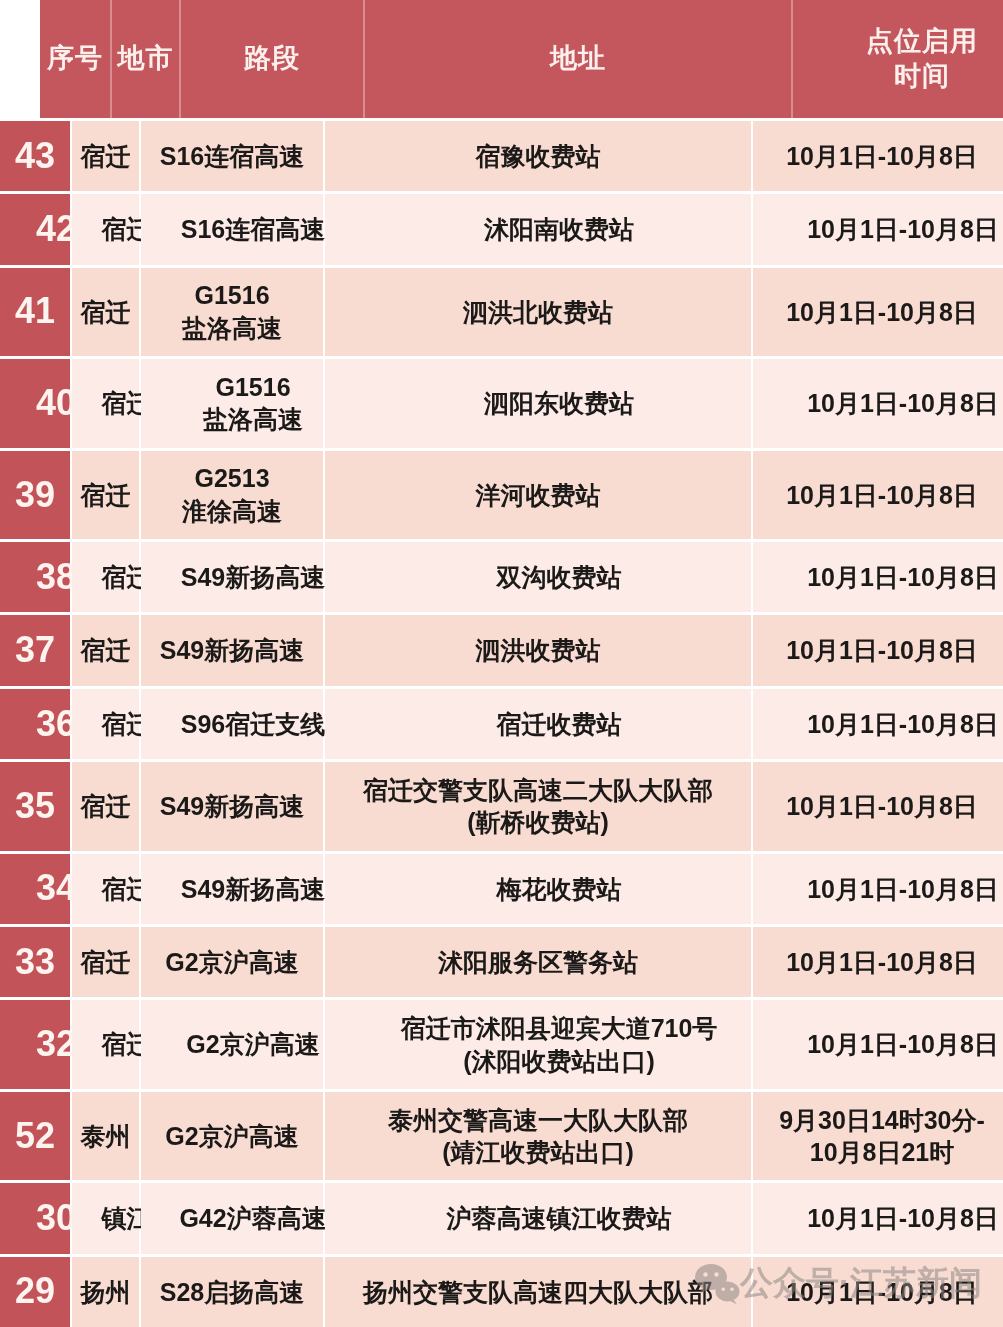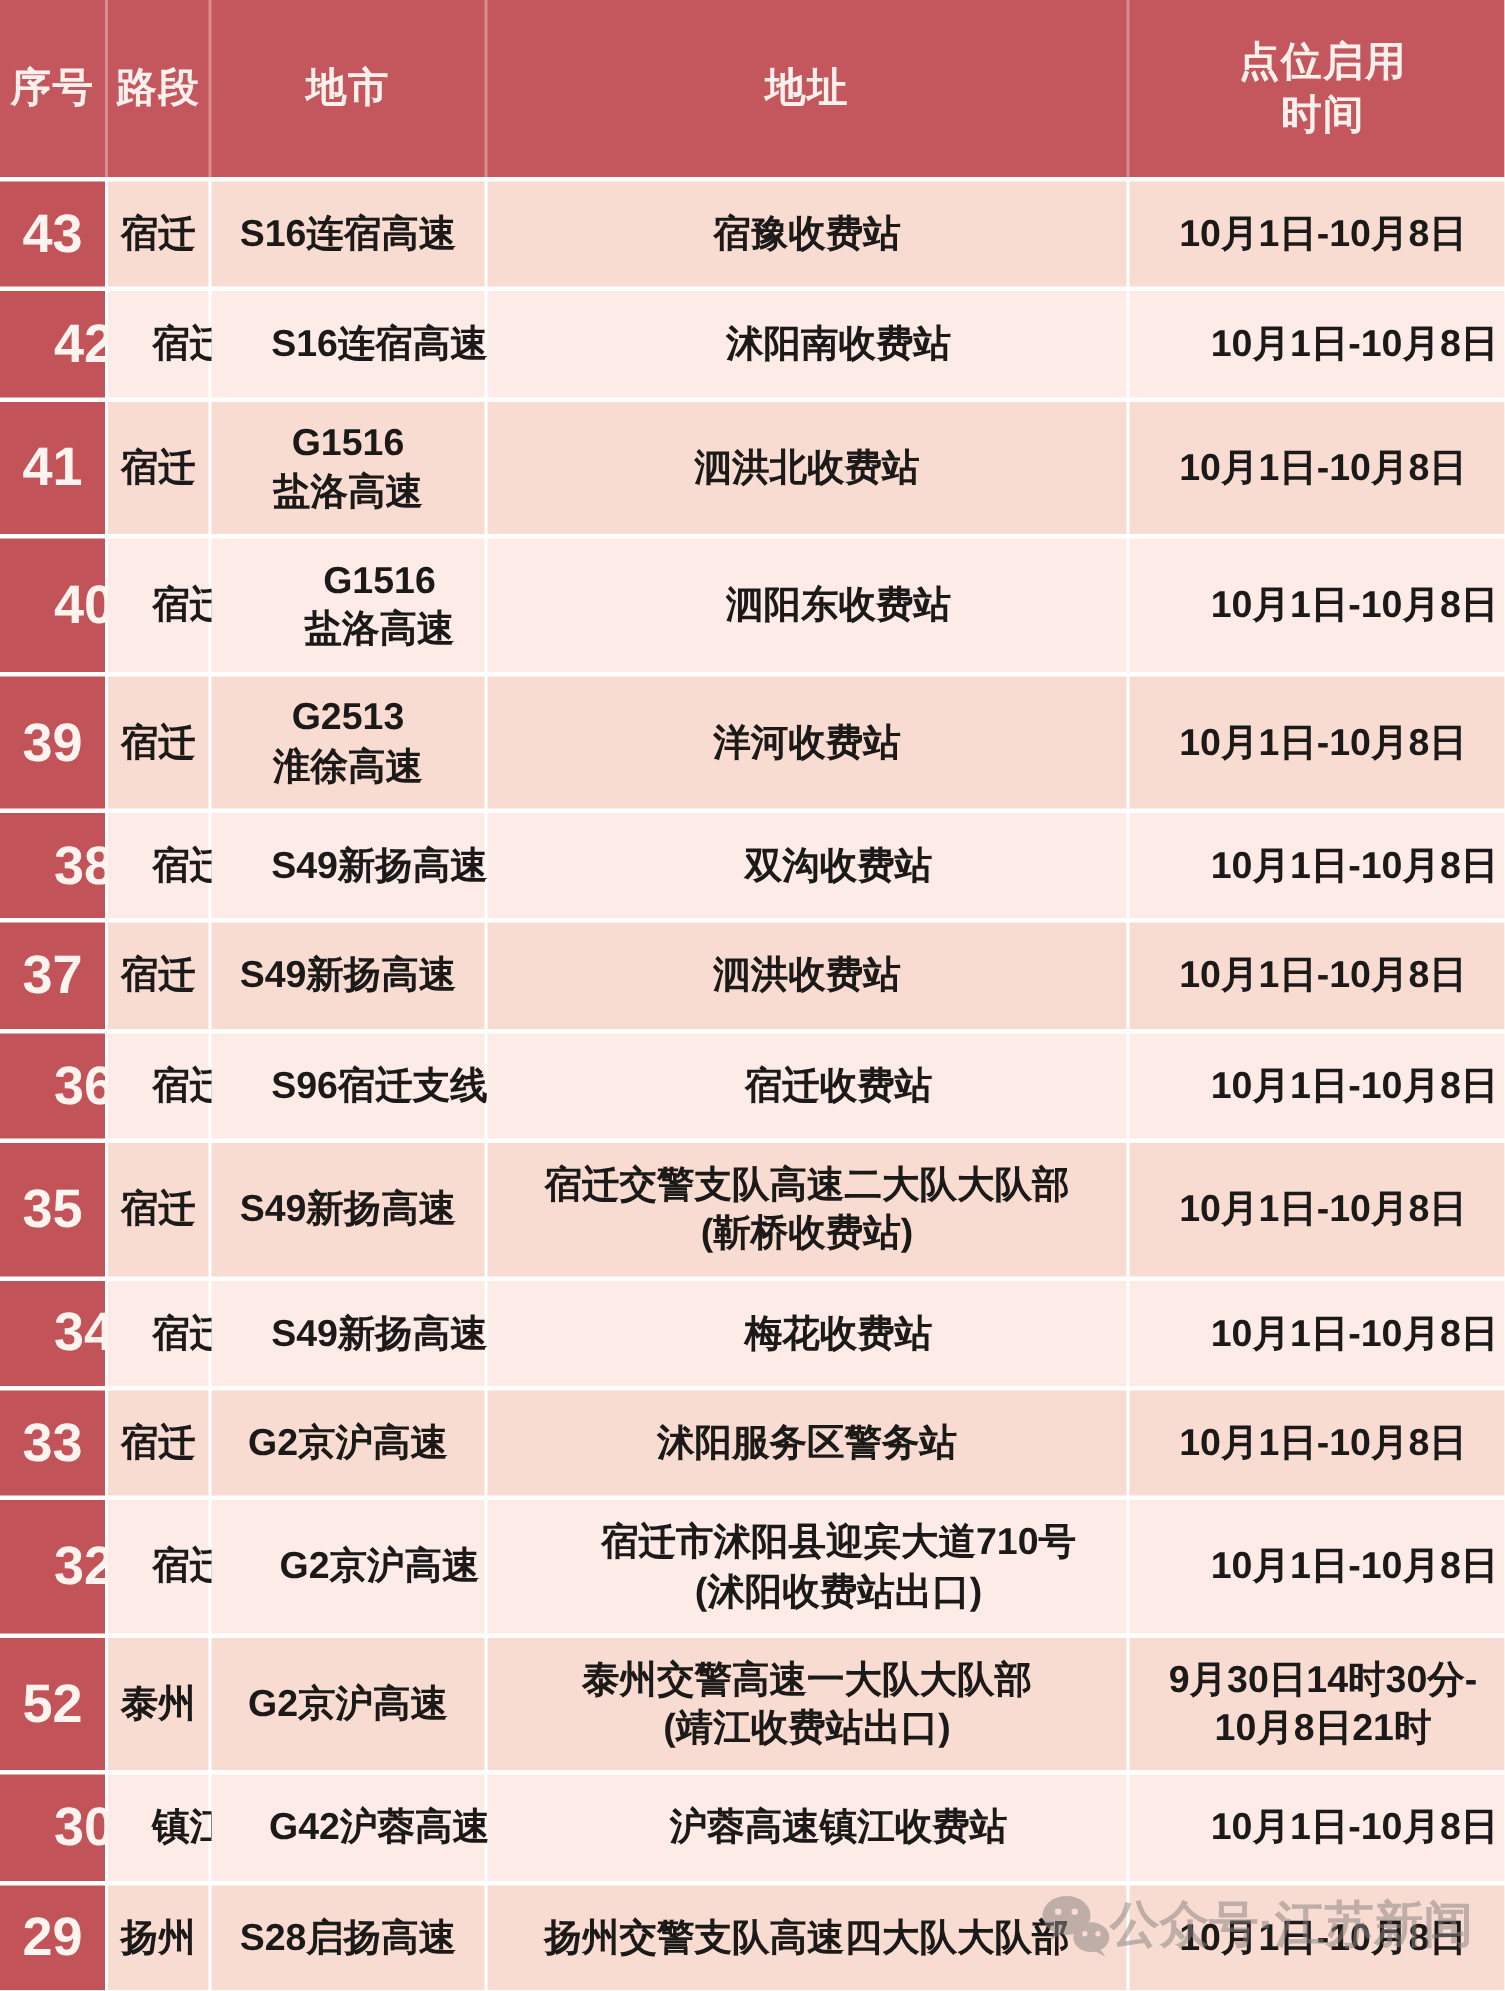--- a/index.html
+++ b/index.html
@@ -18,20 +18,21 @@
     column-gap:2px;
     background:var(--c-line,#ffffff);
     margin-top:3px;
     flex:1 1 auto;
     min-height:0;
   }
   .row.header {
     margin-top:0;
     flex:0 0 118px;
     background:var(--c-header-gap,#d88d90);
+    margin-left:40px;
   }
   .cell {
     display:flex; flex-direction:column;
     align-items:center; justify-content:center;
     text-align:center;
     padding:7px 4px;
     font-size:25px;
     line-height:1.3;
   }
   .header .cell {
@@ -65,24 +66,24 @@
 </head>
 <body>
 
 <div class="page">
 
   <div class="row header">
     <div class="cell">
       <span class="wrap">序号</span>
     </div>
     <div class="cell">
+      <span class="wrap">地市</span>
+    </div>
+    <div class="cell">
       <span class="wrap">路段</span>
-    </div>
-    <div class="cell">
-      <span class="wrap">地市</span>
     </div>
     <div class="cell">
       <span class="wrap">地址</span>
     </div>
     <div class="cell">
       <span class="wrap">点位启用时间</span>
     </div>
   </div>
 
   <div style="display:contents"></div>

